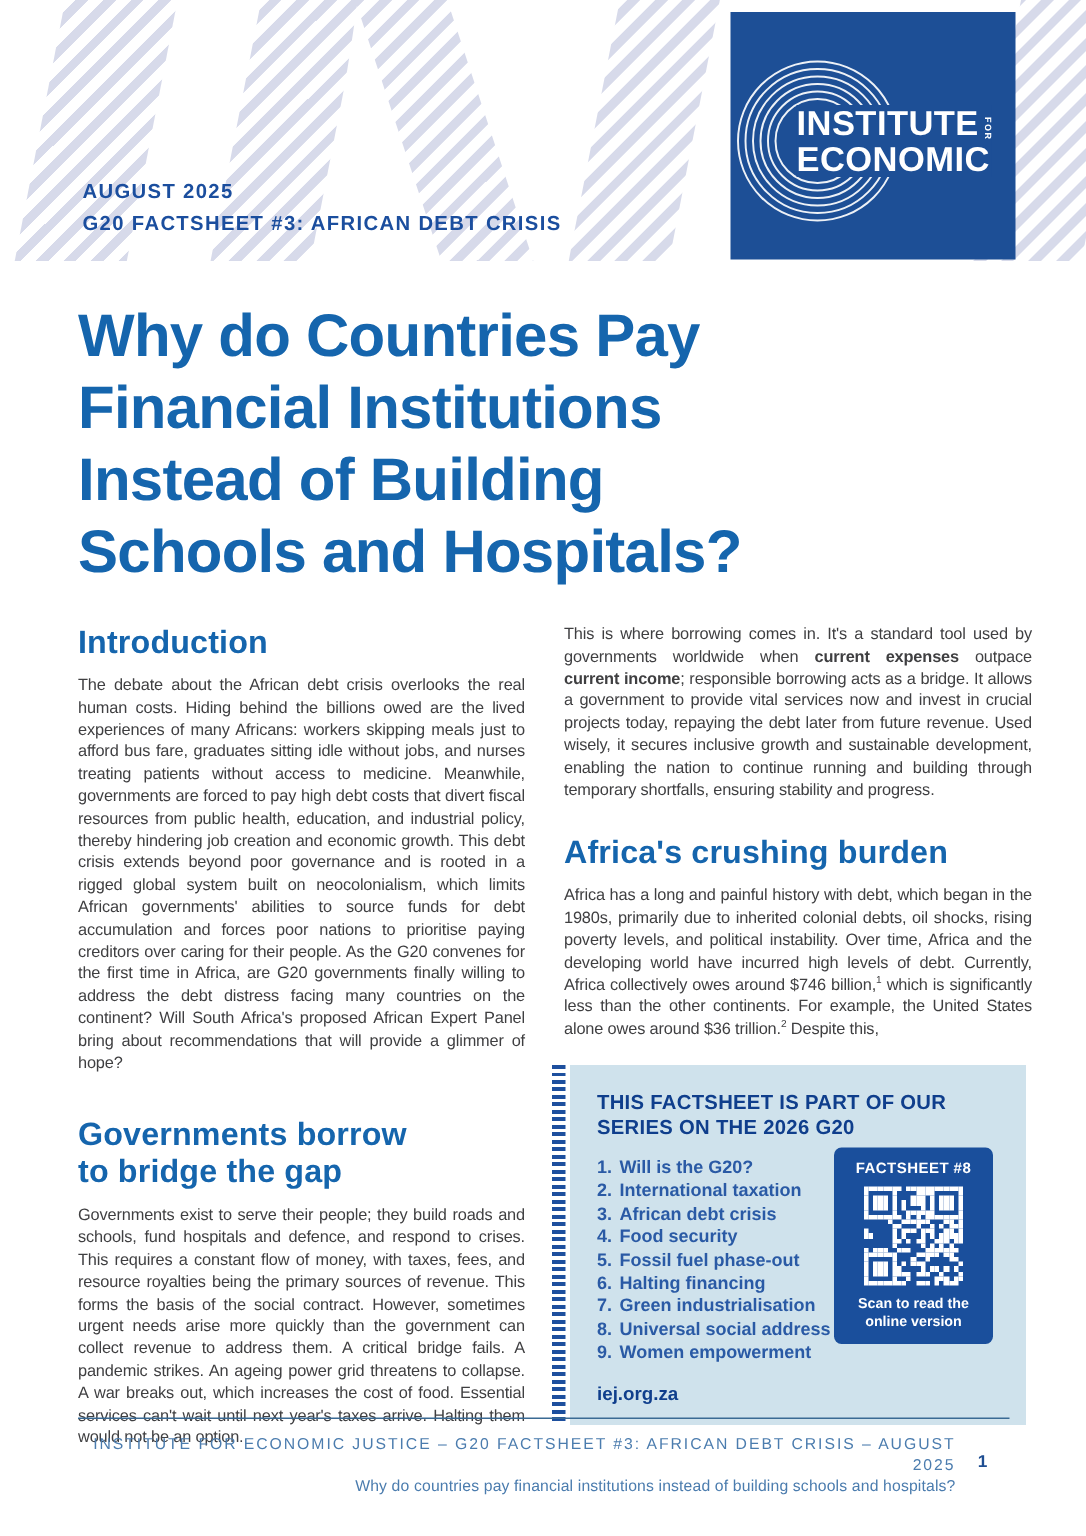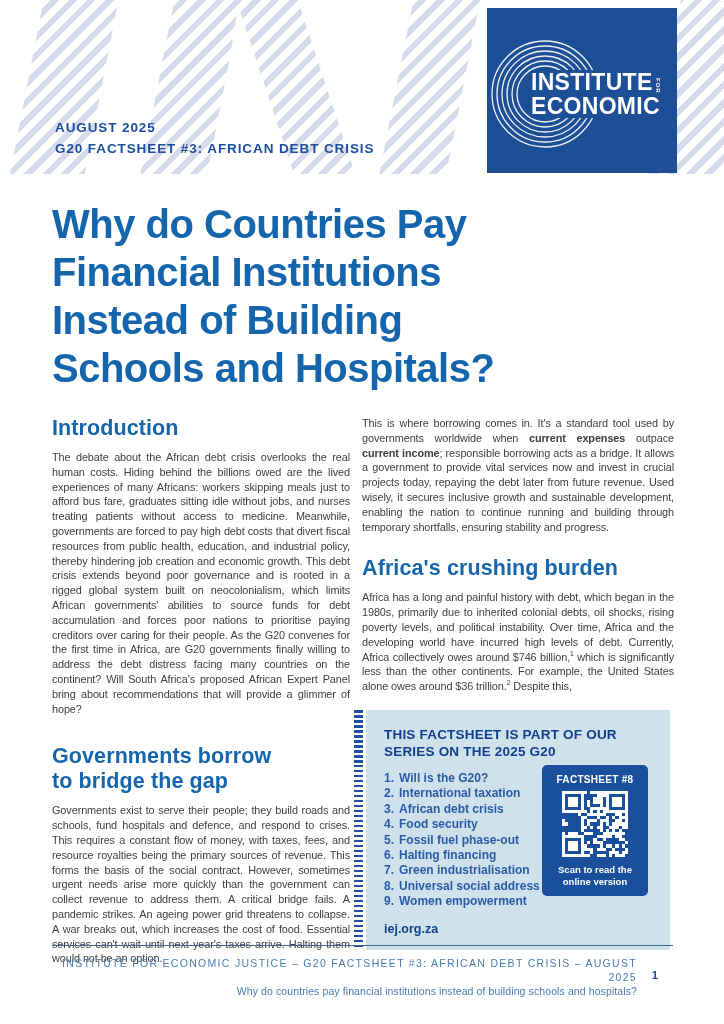--- a/index.html
+++ b/index.html
@@ -20,21 +20,21 @@
   .logo-text{position:absolute;left:44px;top:62px;color:#fff;font-weight:bold;line-height:24px;font-size:23px;letter-spacing:0.3px;background:#1d4f96;}
   .logo-row{display:flex;align-items:flex-end;}
   .logo-for{writing-mode:vertical-rl;font-size:6px;letter-spacing:1px;margin-left:2px;line-height:1;}
   .logo-tag{font-size:5.5px;line-height:1.25;letter-spacing:0.4px;margin-left:3px;font-weight:bold;}
 
   
   .title{margin:26px 40px 0 52px;font-size:40px;line-height:48px;font-weight:bold;
          color:#1565ad;letter-spacing:-0.5px;white-space:pre-line;}
 
   
-  .columns{display:flex;margin:24px 36px 0 52px;gap:12px;}
+  .columns{display:flex;margin:24px 36px 0 52px;gap:26px;}
   .col-left{width:298px;flex:none;}
   .col-right{width:312px;flex:none;}
   h2{margin:0;font-size:21.5px;line-height:25px;font-weight:bold;color:#1565ad;
      letter-spacing:0.1px;white-space:pre-line;}
   .body-p{margin:9px 0 0 0;font-size:10.9px;line-height:14.8px;text-align:justify;
           letter-spacing:-0.1px;color:#3f3f41;}
   .body-p .bold{font-weight:bold;}
   .body-p sup{font-size:0.62em;vertical-align:super;line-height:0;}
   .h2-gap{margin-top:28px;}
 
@@ -120,21 +120,21 @@
 
     <div class="col-right">
       <p class="body-p" style="margin-top:0;"><span>This is where borrowing comes in. It's a standard tool used by governments worldwide when </span><span class="bold">current expenses</span><span> outpace </span><span class="bold">current income</span><span>; responsible borrowing acts as a bridge. It allows a government to provide vital services now and invest in crucial projects today, repaying the debt later from future revenue. Used wisely, it secures inclusive growth and sustainable development, enabling the nation to continue running and building through temporary shortfalls, ensuring stability and progress.</span></p>
       <h2 class="h2-gap" style="margin-top:22px;">Africa's crushing burden</h2>
       <p class="body-p"><span>Africa has a long and painful history with debt, which began in the 1980s, primarily due to inherited colonial debts, oil shocks, rising poverty levels, and political instability. Over time, Africa and the developing world have incurred high levels of debt. Currently, Africa collectively owes around $746 billion,</span><sup>1</sup><span> which is significantly less than the other continents. For example, the United States alone owes around $36 trillion.</span><sup>2</sup><span> Despite this,</span></p>
 
       <div class="panel">
         <div class="panel-dashes"></div>
         <div class="panel-content">
           <div class="panel-title">THIS FACTSHEET IS PART OF OUR
-SERIES ON THE 2025 G20</div>
+SERIES ON THE 2026 G20</div>
           <div class="panel-row">
             <div class="series-list">
                 <div class="series-item">
                   <span class="num">1.</span>
                   <span>Will is the G20?</span>
                 </div>
                 <div class="series-item">
                   <span class="num">2.</span>
                   <span>International taxation</span>
                 </div>

